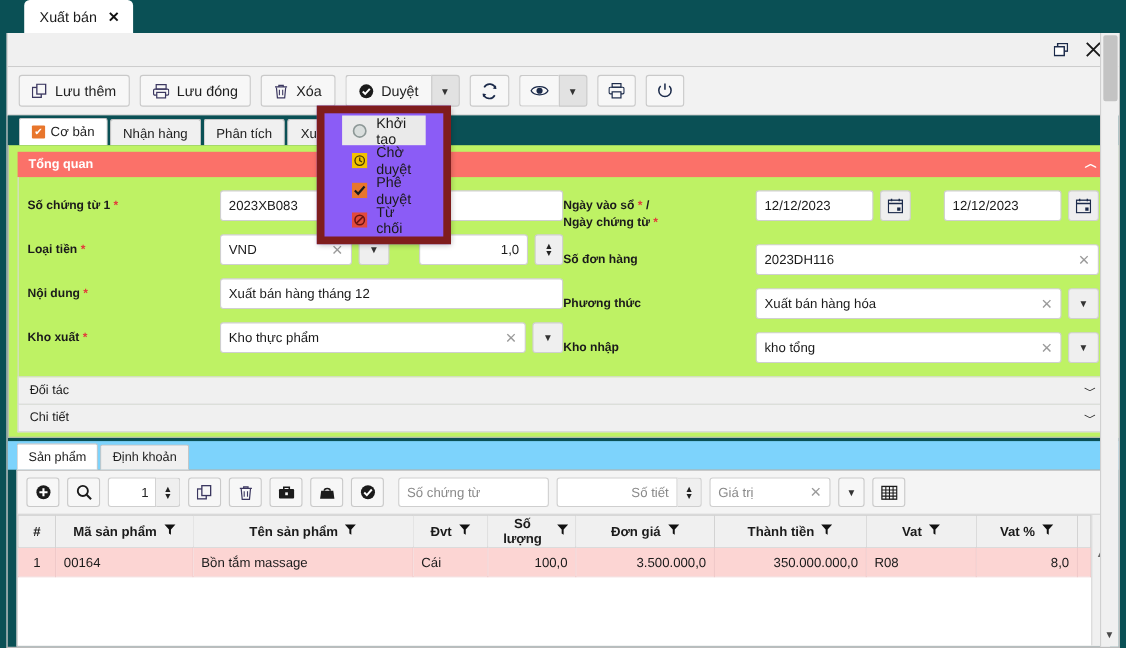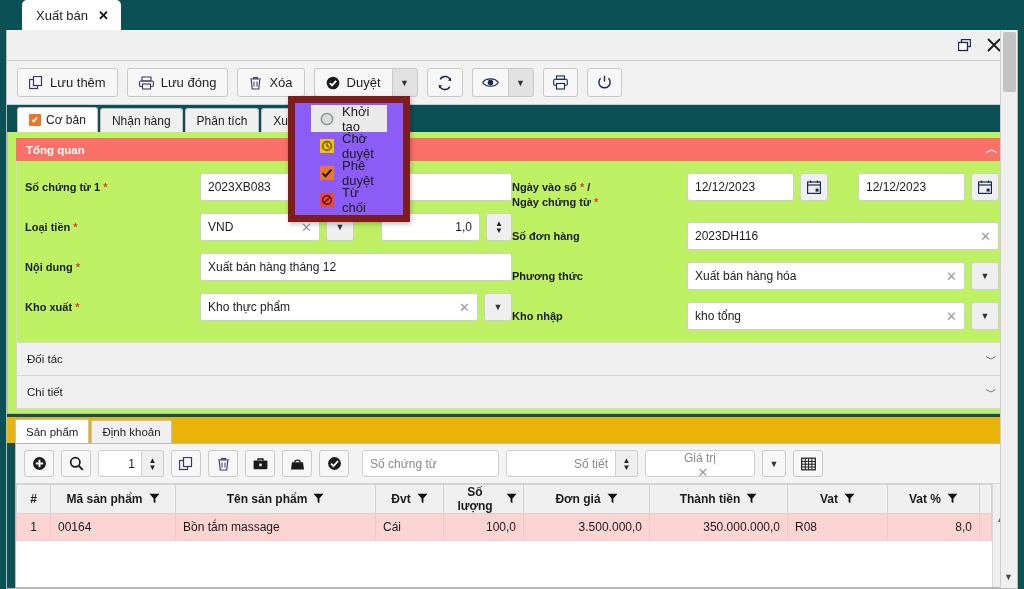--- a/index.html
+++ b/index.html
@@ -260,30 +260,30 @@
     cursor: pointer; flex: 0 0 auto;
   }
 
   
   .collapsed {
     height: 25px;
     background: #f0f0f0;
     border: 1px solid #d5d5d5;
     border-top: none;
     display: flex; align-items: center; justify-content: space-between;
-    padding: 16px 10px;
+    padding: 0 10px;
     font-size: 11.5px;
     color: #1b1b1b;
     cursor: pointer;
   }
 
   
   .tabrow2 {
     height: 26px;
-    background: #eab308;
+    background: #7dd3fc;
     display: flex; align-items: flex-end;
     padding-left: 8px; gap: 2px;
     margin-top: 3px;
   }
   .ftab2 {
     height: 23px;
     background: #f0f0f0;
     border: 1px solid #c2c2c2;
     border-bottom: none;
     border-radius: 2px 2px 0 0;
@@ -798,21 +798,21 @@
         </div>
         <div style="display:flex;">
           <div class="gfield" style="width:110px; border-radius:3px 0 0 3px; justify-content:flex-end;">
             <span>Số tiết</span>
           </div>
           <div class="gspin">
             <span>▲</span>
             <span>▼</span>
           </div>
         </div>
-        <div class="gfield" style="width:110px;flex-direction:column;">
+        <div class="gfield" style="width:110px;">
           <span style="flex:1;">Giá trị</span>
           <span class="clr">✕</span>
         </div>
         <div class="gbtn" style="width:24px;">
           <span class="caret-gl">▼</span>
         </div>
         <div class="gbtn">
           <svg width="15" height="14" viewBox="0 0 15 14">
               <rect x="0.7" y="1.2" width="13.6" height="11.6" fill="none" stroke="#1b1b1b" stroke-width="1.2"></rect>
               <path d="M0.7 4.4 H14.3 M0.7 7.2 H14.3 M0.7 10 H14.3 M4.3 1.2 V12.8 M7.6 1.2 V12.8 M10.9 1.2 V12.8" stroke="#1b1b1b" stroke-width="1"></path>

